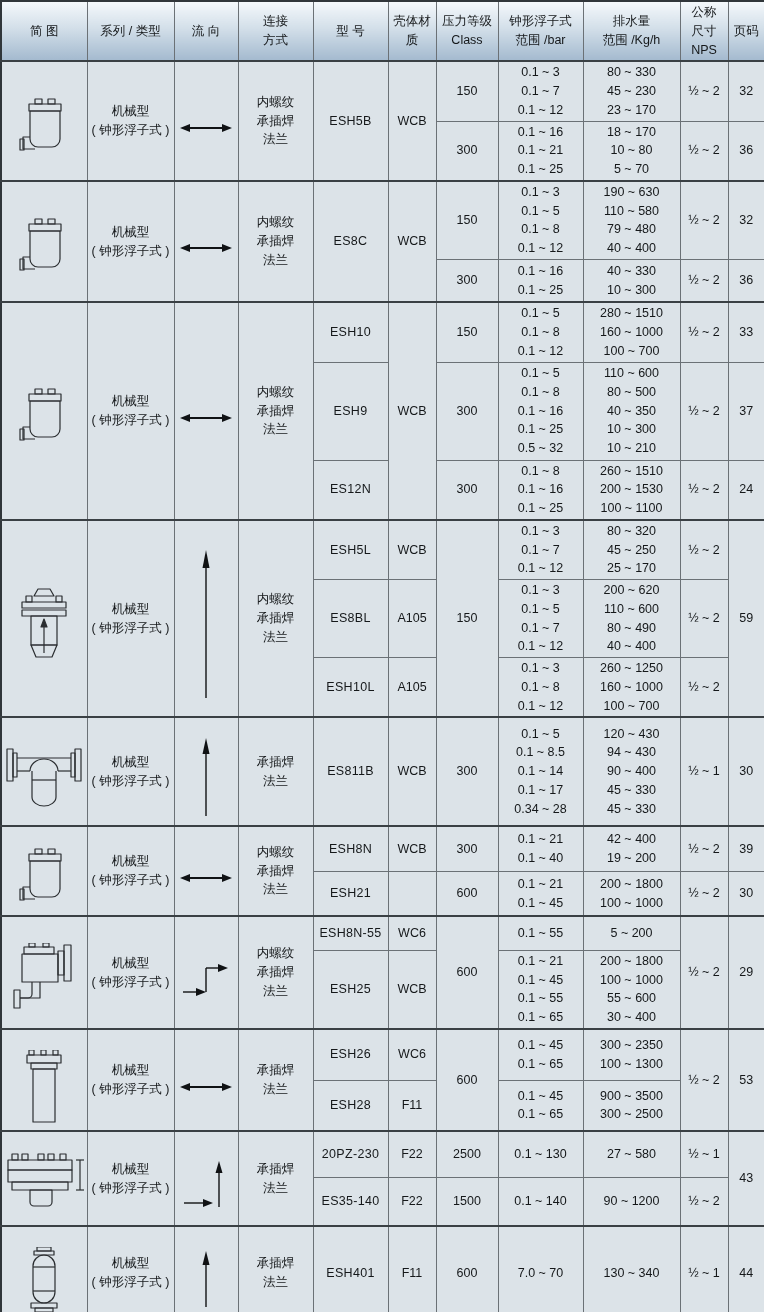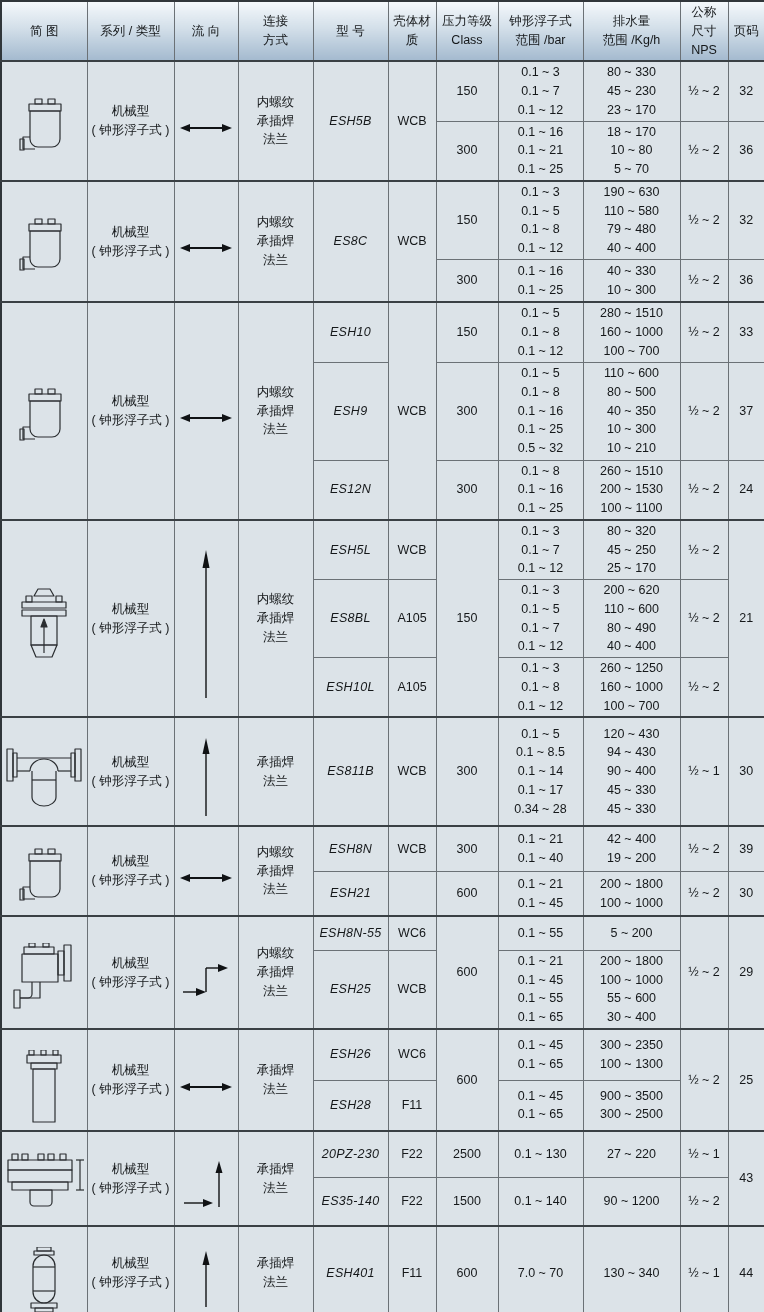--- a/index.html
+++ b/index.html
@@ -6,21 +6,21 @@
   .sheet{width:764px;}
   table{border-collapse:collapse;table-layout:fixed;width:764px;
         font-family:"Liberation Sans","DejaVu Sans",sans-serif;
         border:2px solid #30363a;}
   td,th{border:1px solid #6b7176;text-align:center;vertical-align:middle;
         padding:1px 2px;font-size:12.5px;color:#15181a;line-height:1.5;
         white-space:pre-line;background:#dce3e8;overflow:hidden;}
   thead th{font-weight:normal;height:56px;
         background:linear-gradient(180deg,#f4f8fb 0%,#d3dfe9 45%,#a4bacf 100%);}
   tr.gs td{border-top:2px solid #3a4044;}
-  td.model{letter-spacing:.3px;font-style:italic;}
+  td.model{letter-spacing:.3px;}
   .diag *{fill:none;stroke:#2a2d30;stroke-width:1.2;stroke-linejoin:round;}
   .arr line,.arr path{stroke:#101214;stroke-width:2;fill:none;}
   .arr polygon{fill:#101214;stroke:none;}
   .arr.thin line{stroke-width:1.4;}
 </style>
 </head>
 <body>
 
 <div class="sheet">
 <table>
@@ -247,21 +247,21 @@
   <td class="model">ESH5L</td>
   <td>WCB</td>
   <td rowspan="3">150</td>
   <td>0.1 ~ 3
 0.1 ~ 7
 0.1 ~ 12</td>
   <td>80 ~ 320
 45 ~ 250
 25 ~ 170</td>
   <td>½ ~ 2</td>
-  <td rowspan="3">21</td>
+  <td rowspan="3">59</td>
 </tr>
 <tr style="height:68px">
   <td class="model">ES8BL</td>
   <td>A105</td>
   <td>0.1 ~ 3
 0.1 ~ 5
 0.1 ~ 7
 0.1 ~ 12</td>
   <td>200 ~ 620
 110 ~ 600
@@ -440,21 +440,21 @@
   <td rowspan="2">承插焊
 法兰</td>
   <td class="model">ESH26</td>
   <td>WC6</td>
   <td rowspan="2">600</td>
   <td>0.1 ~ 45
 0.1 ~ 65</td>
   <td>300 ~ 2350
 100 ~ 1300</td>
   <td rowspan="2">½ ~ 2</td>
-  <td rowspan="2">25</td>
+  <td rowspan="2">53</td>
 </tr>
 <tr style="height:43px">
   <td class="model">ESH28</td>
   <td>F11</td>
   <td>0.1 ~ 45
 0.1 ~ 65</td>
   <td>900 ~ 3500
 300 ~ 2500</td>
 </tr>
 
@@ -484,21 +484,21 @@
               <line x1="37" y1="48" x2="37" y2="12"></line>
               <polygon points="37,2 33.5,14 40.5,14"></polygon>
             </svg>
   </td>
   <td rowspan="2">承插焊
 法兰</td>
   <td class="model">20PZ-230</td>
   <td>F22</td>
   <td>2500</td>
   <td>0.1 ~ 130</td>
-  <td>27 ~ 220</td>
+  <td>27 ~ 580</td>
   <td>½ ~ 1</td>
   <td rowspan="2">43</td>
 </tr>
 <tr style="height:38px">
   <td class="model">ES35-140</td>
   <td>F22</td>
   <td>1500</td>
   <td>0.1 ~ 140</td>
   <td>90 ~ 1200</td>
   <td>½ ~ 2</td>

